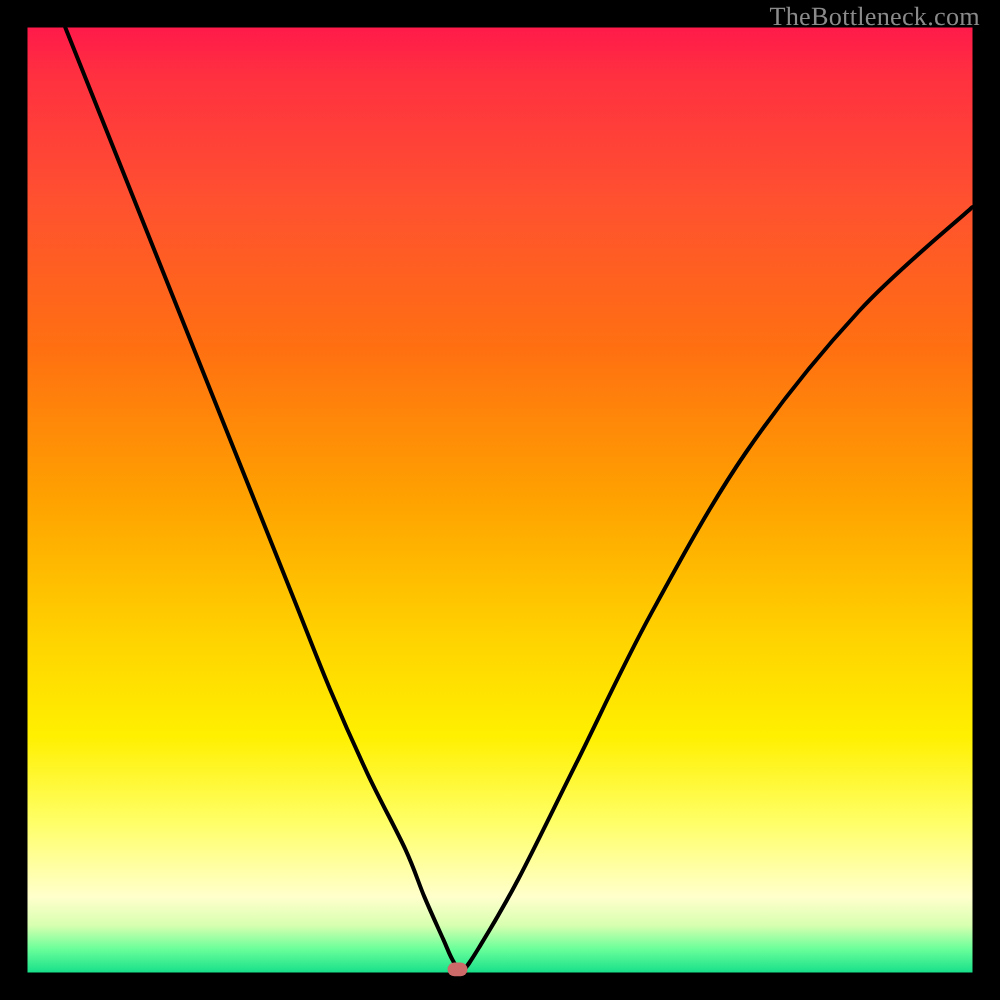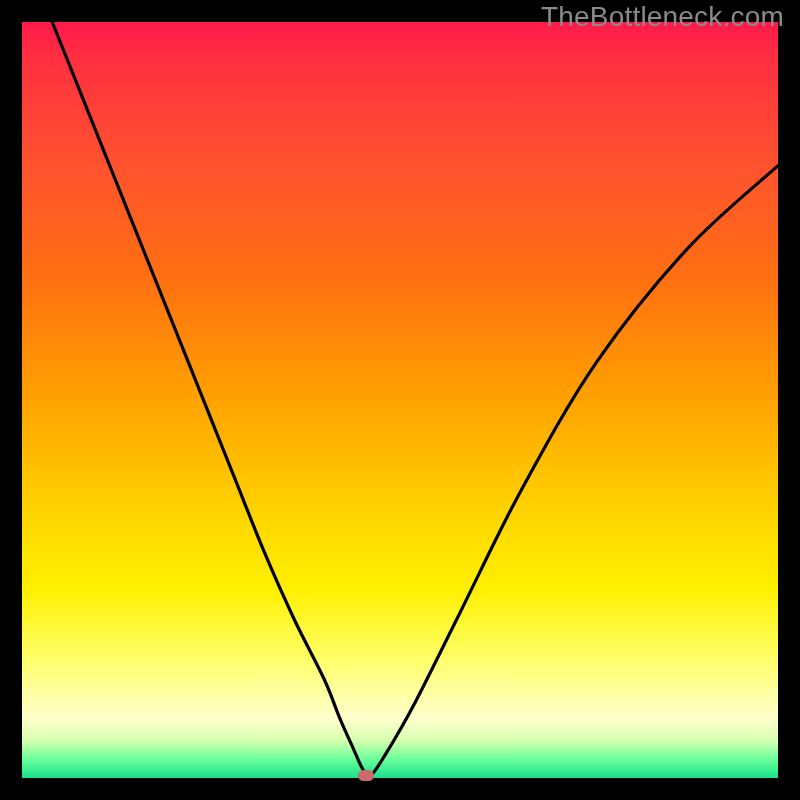--- a/index.html
+++ b/index.html
@@ -32,22 +32,22 @@
   }
   .marker {
     position: absolute;
     background: #cc6a6a;
     border-radius: 8px;
   }
   .watermark {
     position: absolute;
     top: 1px;
     right: 16px;
-    font-family: Liberation Sans, sans-serif;
-    font-size: 28px;
+    font-family: Liberation Serif, serif;
+    font-size: 21px;
     color: #8a8a8a;
     letter-spacing: 0.2px;
   }
   svg.curve {
     position: absolute;
     left: 0;
     top: 0;
     width: 756px;
     height: 756px;
     overflow: visible;

